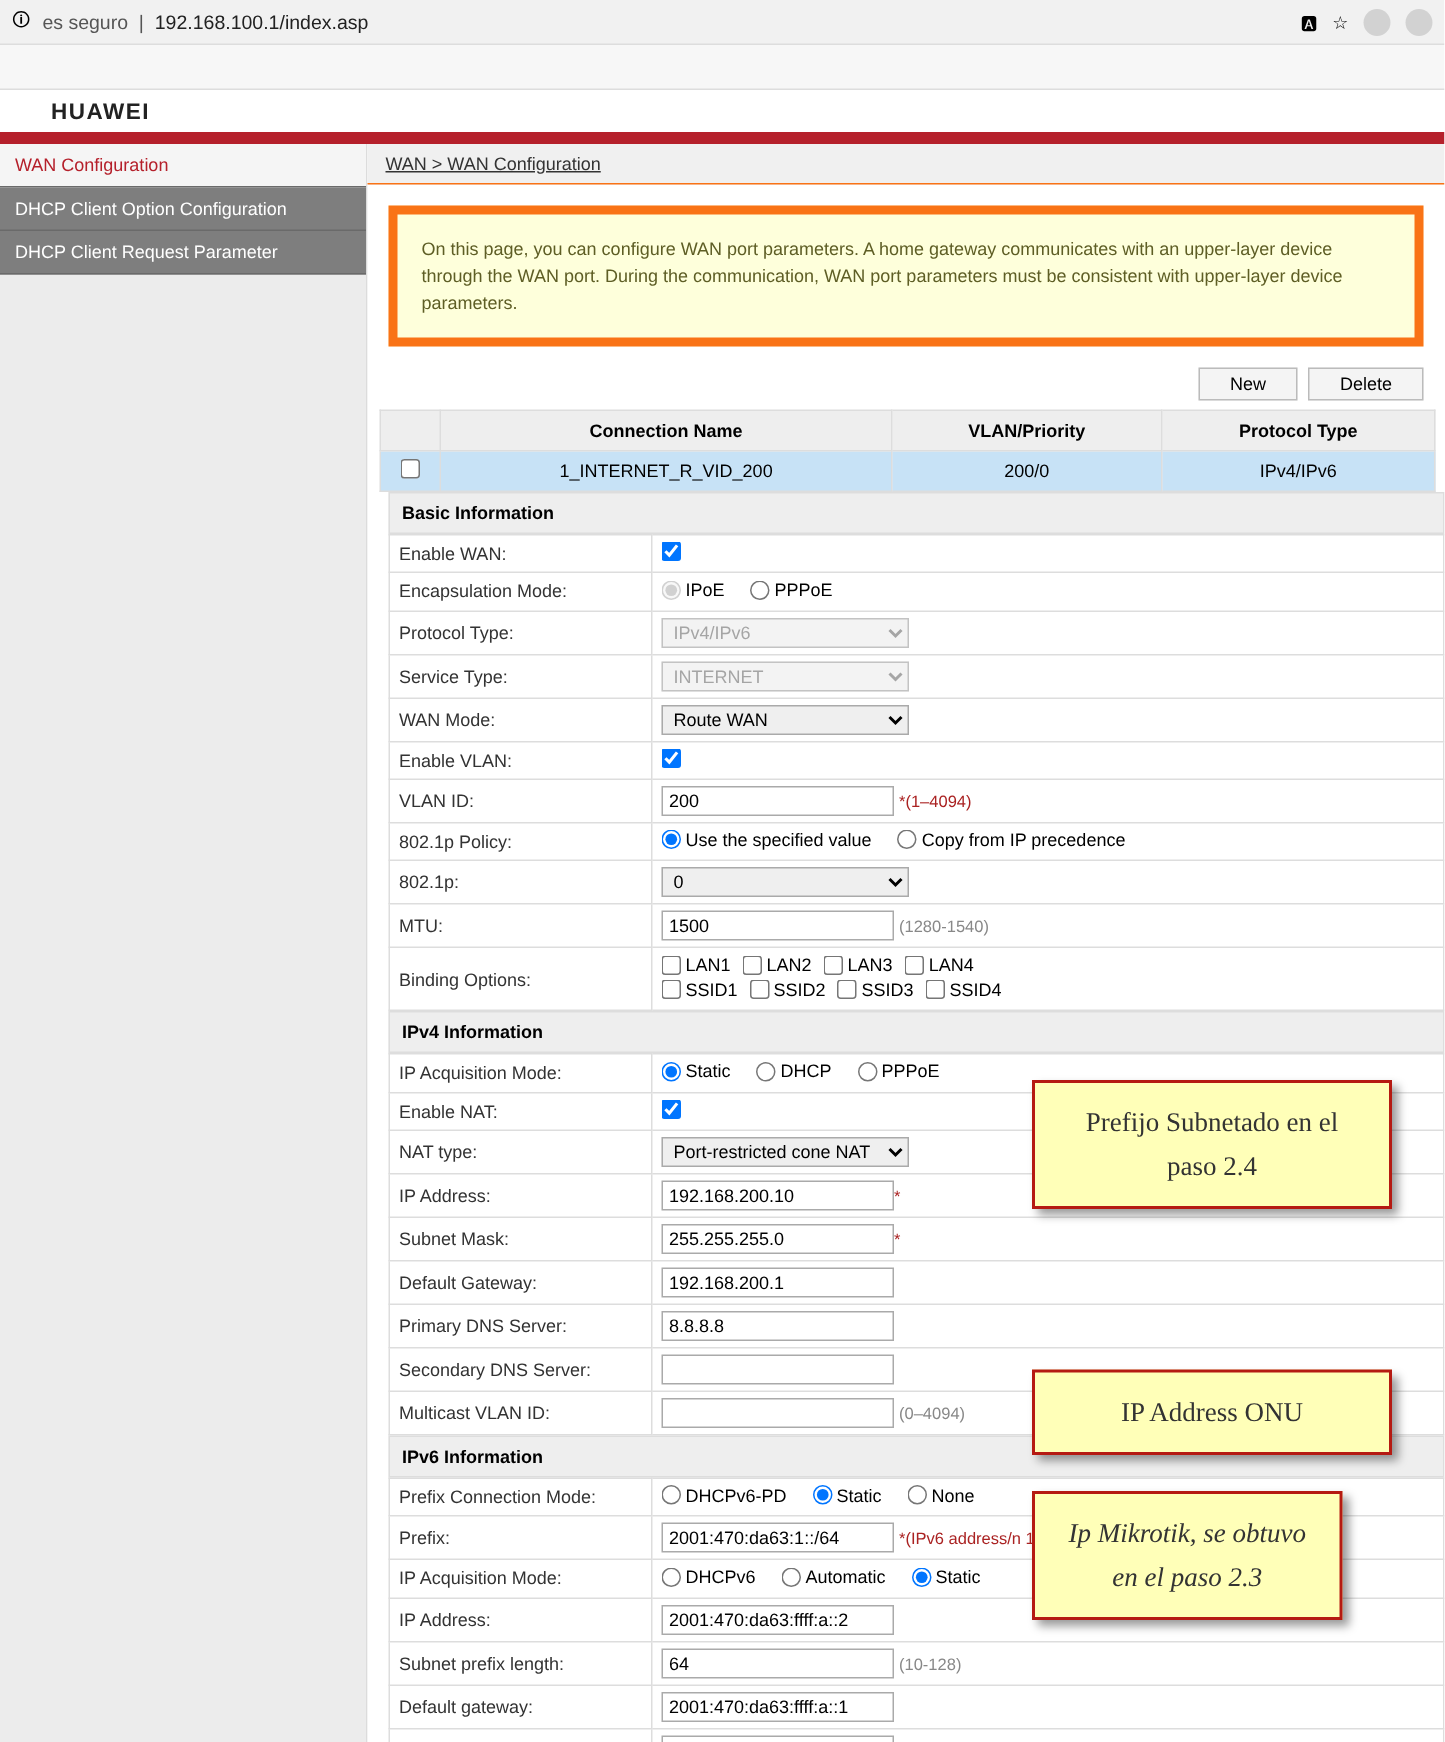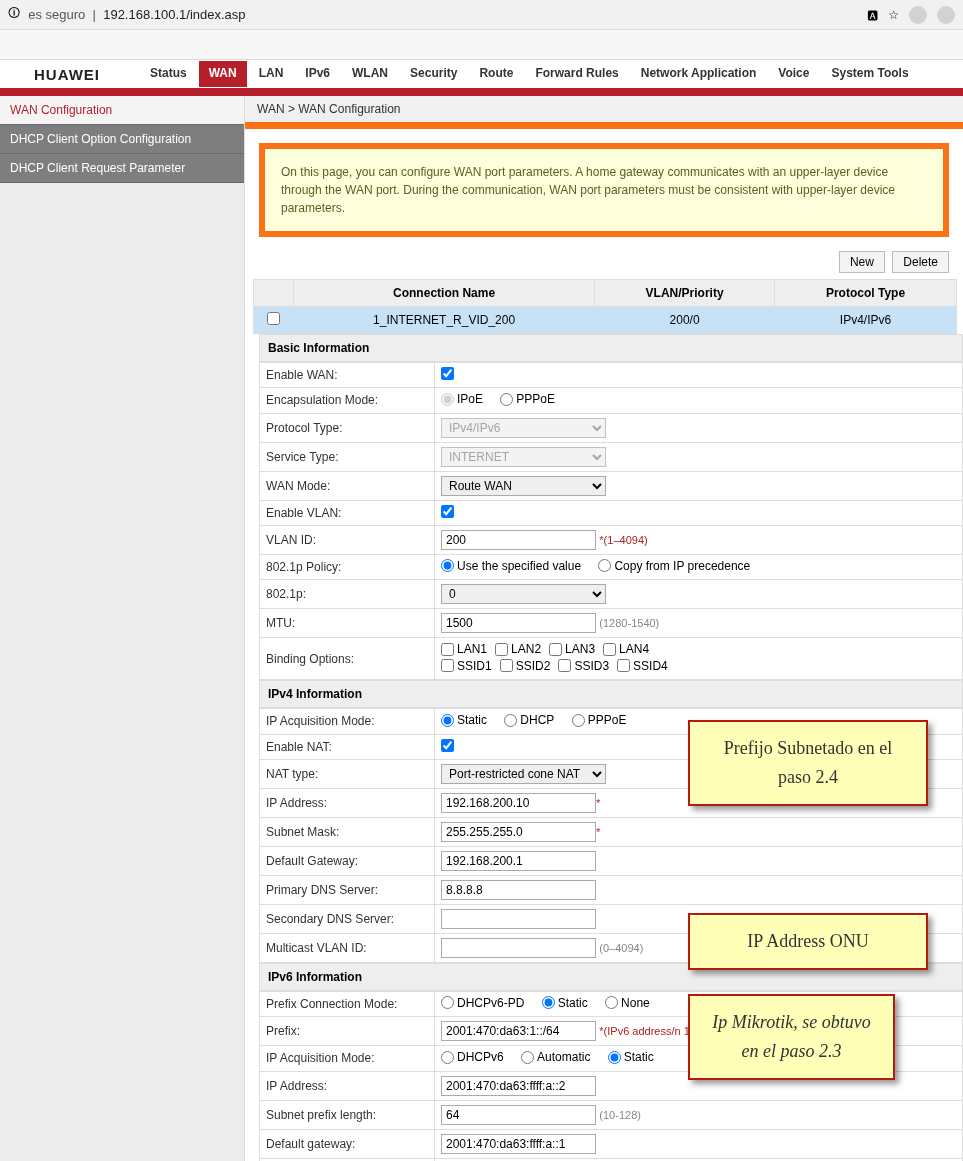--- a/index.html
+++ b/index.html
@@ -20,25 +20,25 @@
   .nav a { color:#333; font-weight:bold; padding:5px 10px 7px; text-decoration:none; font-size:12px; }
   .nav a.active { background:#b5202b; color:#fff; }
   .red-strip { height:8px; background:#b5202b; }
 
   
   .content { display:flex; }
   .sidebar { width:245px; background:#ececec; border-right:1px solid #dcdcdc; }
   .side-item { color:#fff; background:#7e7e7e; padding:7px 10px; border-bottom:1px solid #6a6a6a; font-weight:normal; font-size:12px; }
   .side-item.active { color:#b5202b; background:#f5f5f5; }
   .main { flex:1; background:#fff; }
-  .breadcrumb { background:#f0f0f0; padding:6px 12px; border-bottom:7px solid #f97316; font-size:12px; color:#333; }
+  .breadcrumb { background:#f0f0f0; padding:6px 12px; border-bottom:1px solid #f97316; font-size:12px; color:#333;text-decoration:underline; }
   .info-banner { background:#feffdb; border:6px solid #f97316; padding:14px 16px; color:#5e5e25; margin:14px; font-size:12px; line-height:1.5; }
 
   .btn-row { text-align:right; padding:0 14px 6px; }
-  .btn { background:#f4f4f4; border:1px solid #bbb; padding:3px 10px; font-size:12px; cursor:pointer; margin-left:4px; }
+  .btn { background:#f4f4f4; border:1px solid #bbb; padding:3px 20px; font-size:12px; cursor:pointer; margin-left:4px; }
 
   .conn-table { width:calc(100% - 14px); border-collapse:collapse; margin-left:8px; }
   .conn-table th { background:#eeeeee; padding:6px 8px; font-weight:bold; border:1px solid #ddd; }
   .conn-table td { padding:5px 8px; border:1px solid #ddd; }
   .conn-row-sel td { background:#c7e2f6; }
 
   .form-table { width:calc(100% - 14px); border-collapse:collapse; margin-left:14px; }
   .form-table td { border:1px solid #ddd; padding:4px 6px; vertical-align:middle; }
   .form-table .label { width:175px; color:#333; }
   .section-hdr { background:#eeeeee; font-weight:bold; padding:6px 8px; border:1px solid #ddd; margin-left:14px; }
@@ -64,33 +64,20 @@
       <span>🅰</span>
       <span>☆</span>
       <span class="browser-icon"></span>
       <span class="browser-icon"></span>
     </div>
   </div>
   <div class="bookmark-bar"></div>
 
   <div class="logo-row">
     <div class="logo">HUAWEI</div>
-    <div class="nav" id="nav">
-        <a href="#">Status</a>
-        <a href="#" class="active">WAN</a>
-        <a href="#">LAN</a>
-        <a href="#">IPv6</a>
-        <a href="#">WLAN</a>
-        <a href="#">Security</a>
-        <a href="#">Route</a>
-        <a href="#">Forward Rules</a>
-        <a href="#">Network Application</a>
-        <a href="#">Voice</a>
-        <a href="#">System Tools</a>
-      </div>
   </div>
   <div class="red-strip"></div>
 
   <div class="content">
     <div class="sidebar" id="sidebar">
         <div class="side-item active">WAN Configuration</div>
         <div class="side-item">DHCP Client Option Configuration</div>
         <div class="side-item">DHCP Client Request Parameter</div>
       </div>
     <div class="main">

